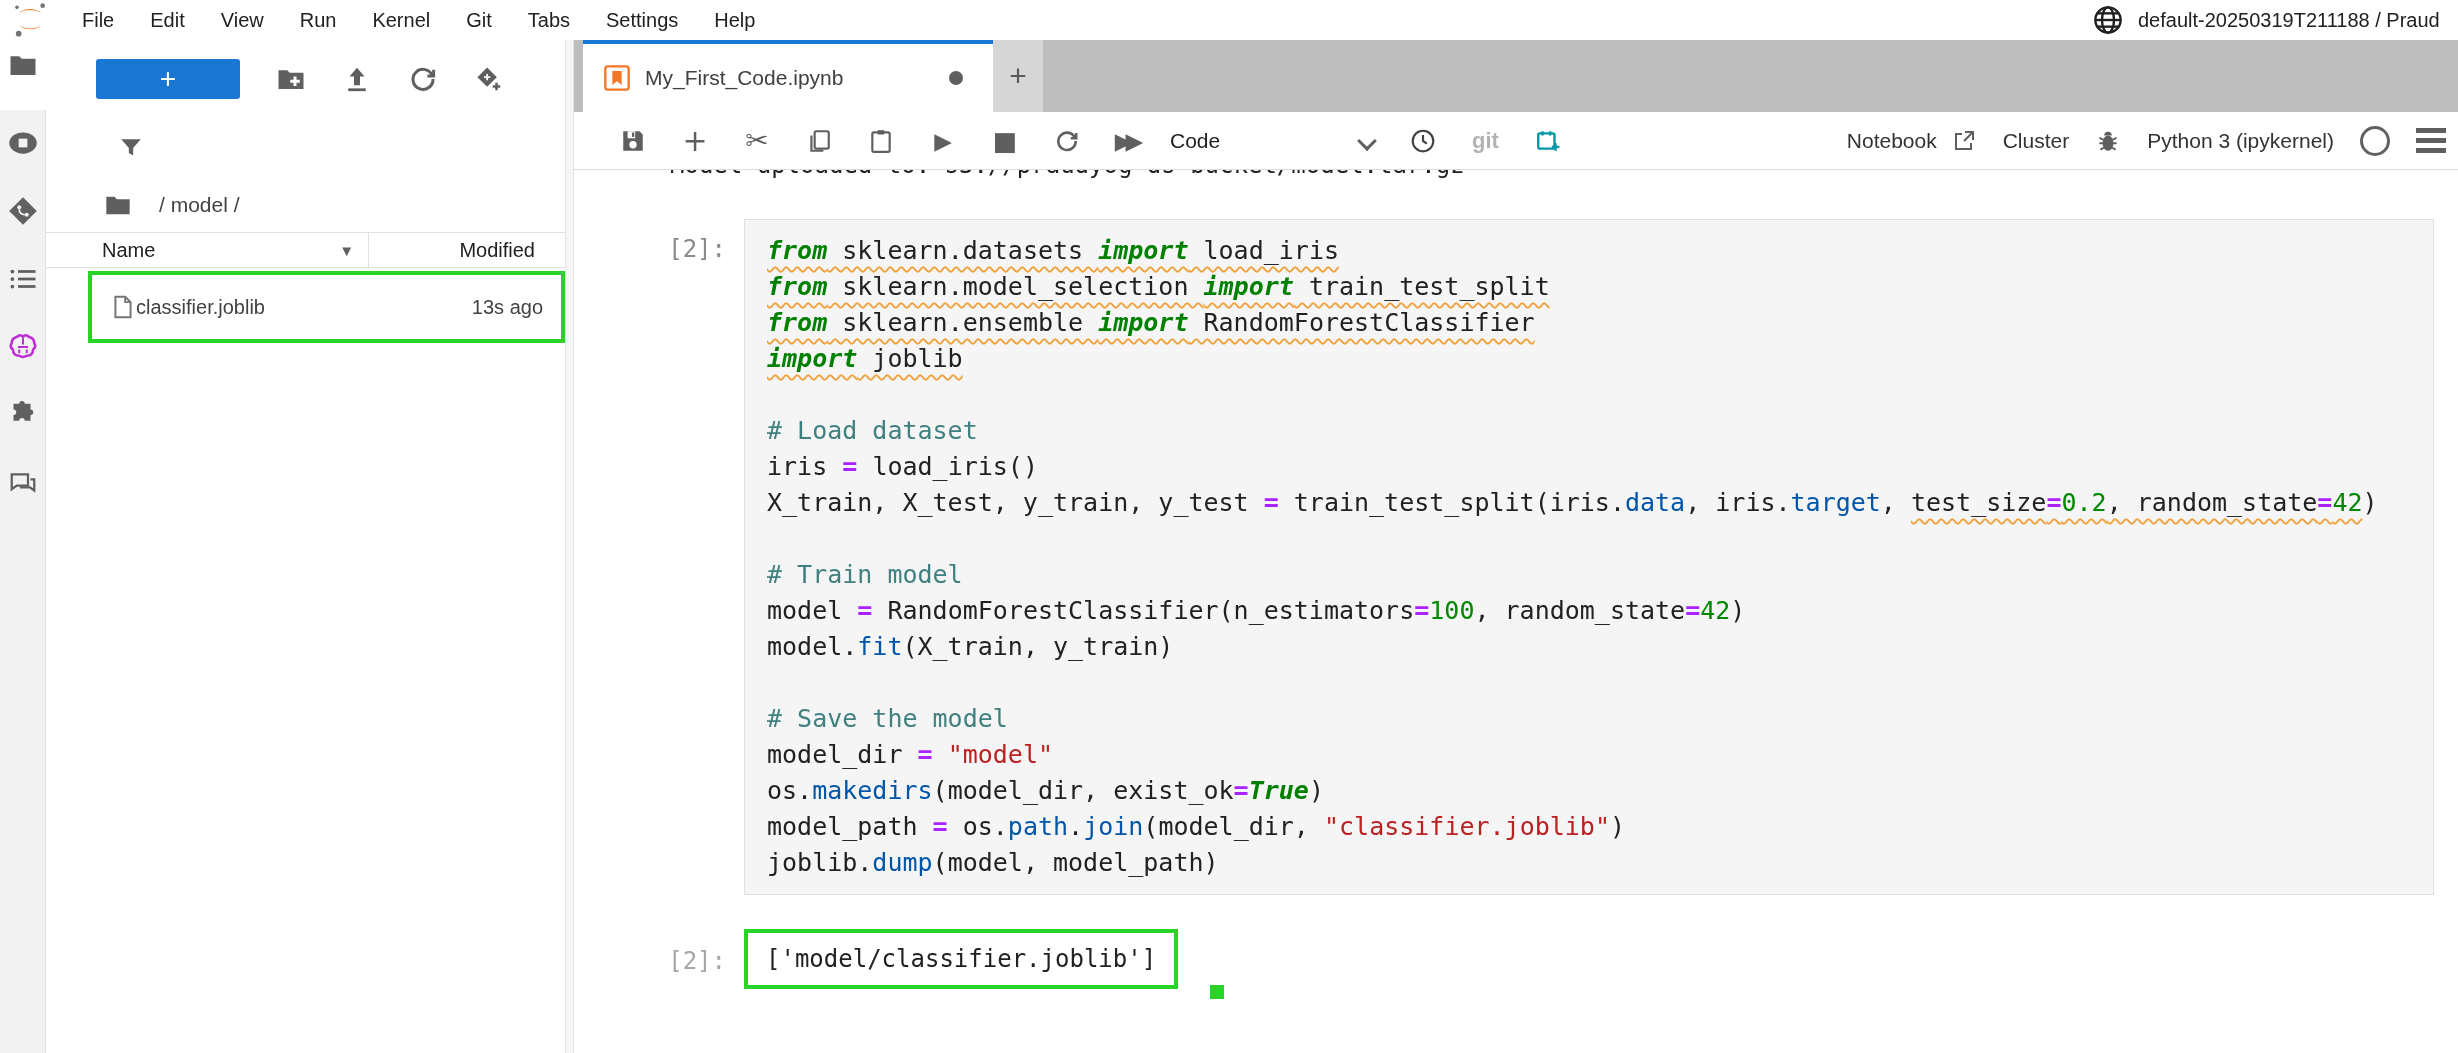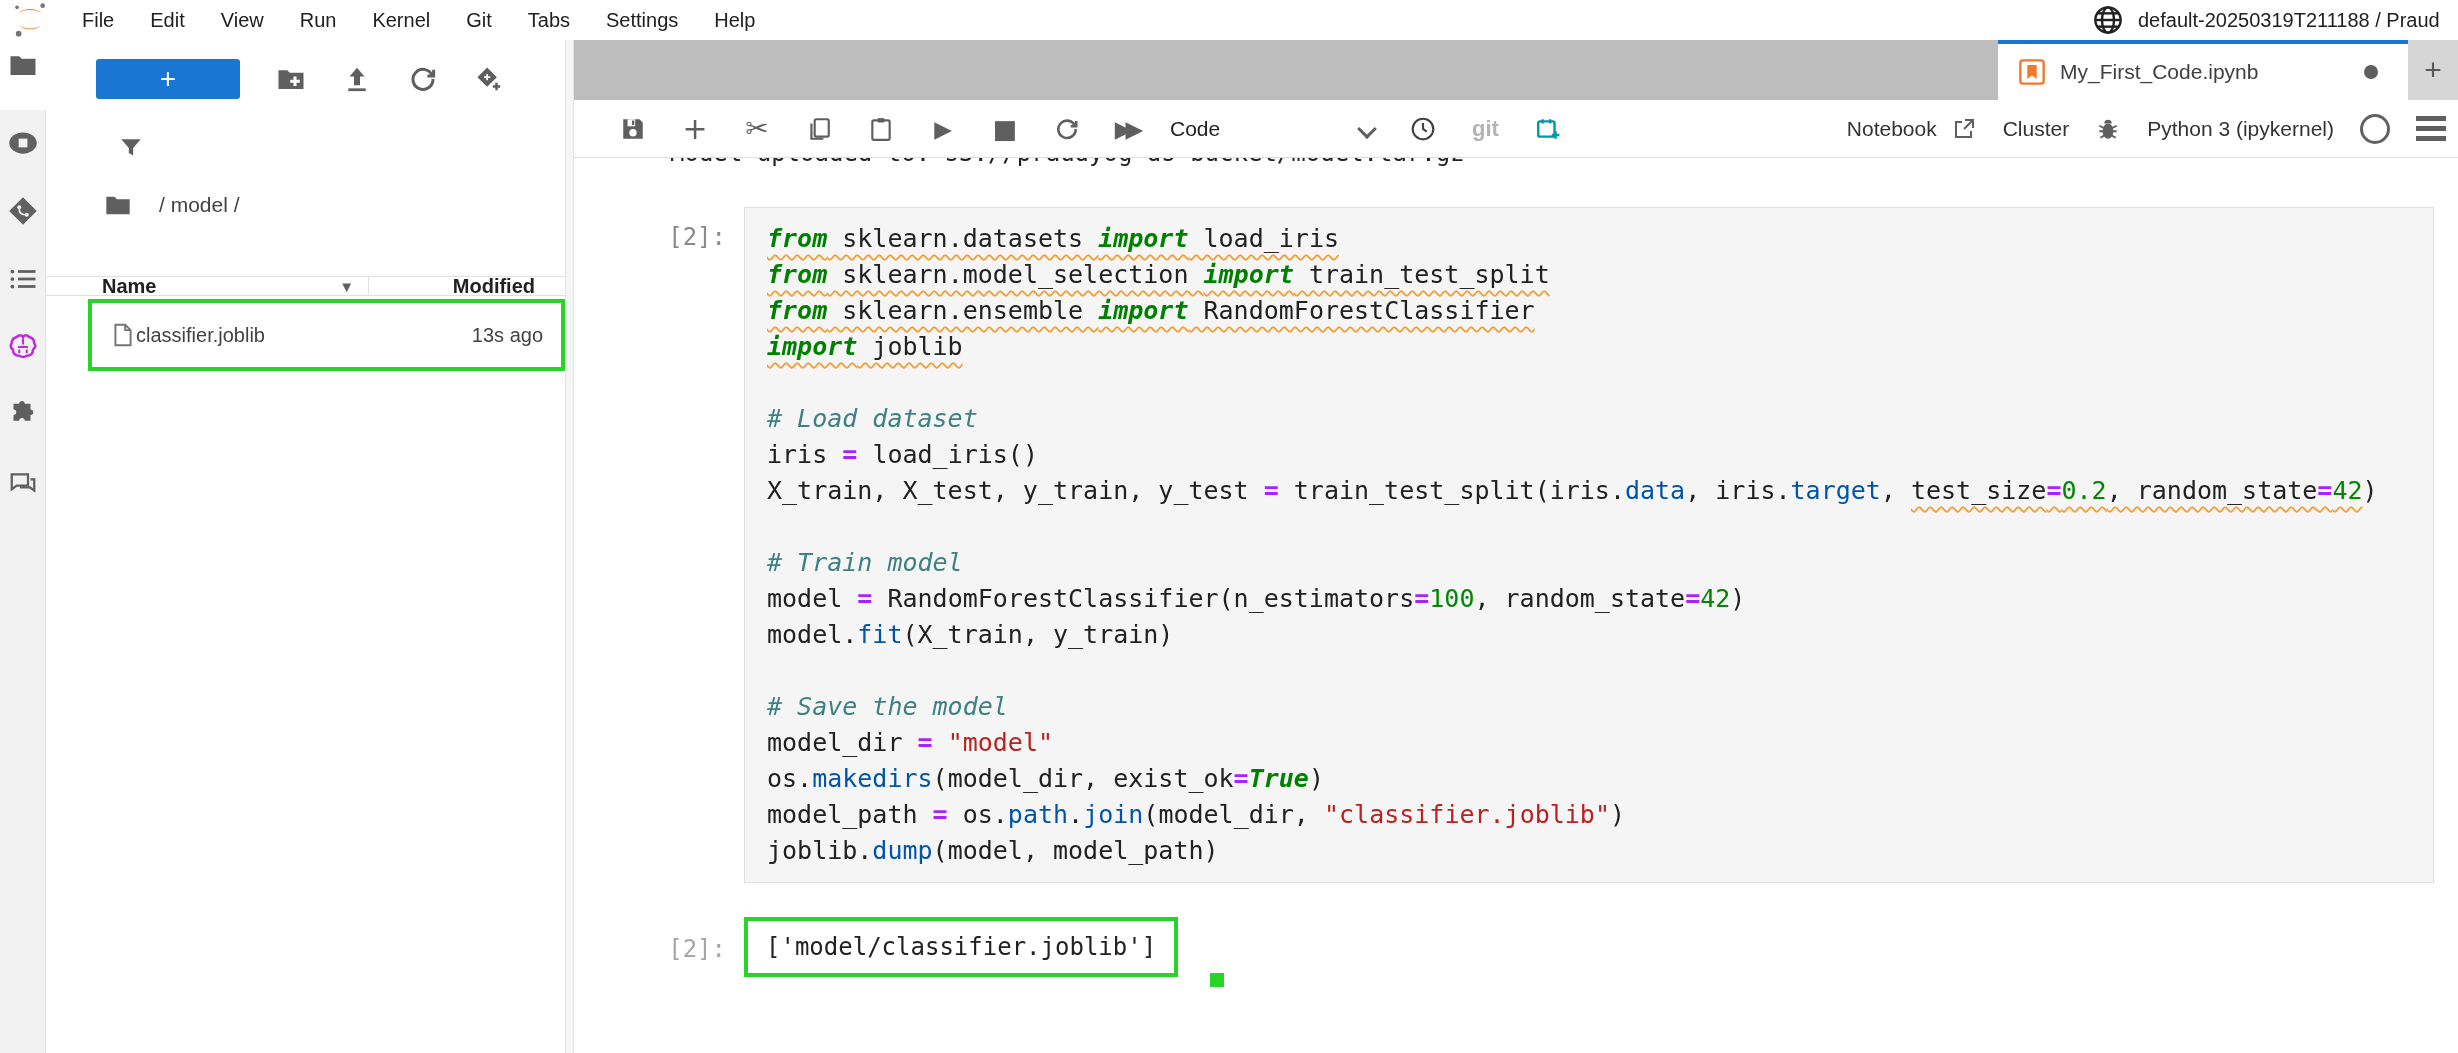--- a/index.html
+++ b/index.html
@@ -25,34 +25,34 @@
   .ab-icon { width:30px; height:30px; display:flex; align-items:center; justify-content:center; }
 
   
   .file-browser { width:519px; flex:0 0 auto; background:#fff; display:flex; flex-direction:column; }
   .fb-toolbar { height:78px; display:flex; align-items:center; padding-left:50px; gap:36px; }
   .new-launcher-btn { width:144px; height:40px; background:var(--accent-blue,#1976d2); border:none; border-radius:3px;
                       color:#fff; font-size:28px; line-height:36px; cursor:pointer; }
   .fb-tb-icon { width:30px; height:30px; }
   .fb-filter { height:60px; display:flex; align-items:center; padding-left:72px; }
   .fb-breadcrumb { height:54px; display:flex; align-items:center; padding-left:58px; gap:27px; font-size:21px; color:#424242; }
-  .fb-header { height:20px; border-top:1px solid #e0e0e0; border-bottom:1px solid #e0e0e0; display:flex; font-size:20px; font-weight:700; color:#212121;margin-top:44px; }
+  .fb-header { height:36px; border-top:1px solid #e0e0e0; border-bottom:1px solid #e0e0e0; display:flex; font-size:20px; font-weight:400; color:#212121; }
   .fb-col-name { width:322px; display:flex; align-items:center; padding-left:56px; }
   .fb-col-name .caret { margin-left:auto; margin-right:14px; font-size:15px; color:#5f5f5f; }
   .fb-col-mod { flex:1; border-left:1px solid #e0e0e0; display:flex; align-items:center; justify-content:flex-end; padding-right:30px; }
   .fb-row-highlight { margin:3px 0 0 42px; border:4px solid var(--annotation-green,#28d428); }
   .fb-row { height:64px; display:flex; align-items:center; padding-left:18px; font-size:20px; color:#424242; background:#fff; }
   .fb-row .file-name { }
   .fb-row .file-modified { margin-left:auto; padding-right:18px; }
 
   .panel-divider { width:9px; flex:0 0 auto; background:#f5f5f5; border-left:1px solid #e4e4e4; border-right:1px solid #e4e4e4; cursor:col-resize; }
 
   
   .dock { flex:1; display:flex; flex-direction:column; min-width:0; }
-  .tab-strip { height:60px; background:var(--tab-strip-gray,#bdbdbd); display:flex; align-items:stretch; flex:0 0 auto;justify-content:flex-end; }
+  .tab-strip { height:72px; background:var(--tab-strip-gray,#bdbdbd); display:flex; align-items:stretch; flex:0 0 auto; }
   .tab.active { margin-left:9px; width:410px; background:#fff; border-top:4px solid var(--accent-blue,#1976d2);
                 display:flex; align-items:center; padding:0 20px; gap:14px; }
   .tab-title { font-size:21px; color:#404040; flex:1; }
   .dirty-dot { width:14px; height:14px; border-radius:50%; background:#5f5f5f; margin-right:10px; }
   .tab-plus { width:50px; background:#d6d6d6; display:flex; align-items:center; justify-content:center;
               font-size:30px; color:#5a5a5a; cursor:pointer; }
 
   .nb-toolbar { height:58px; background:#fff; border-bottom:1px solid #dcdcdc; display:flex; align-items:center; padding-left:46px; position:relative; flex:0 0 auto; }
   .tb-group { display:flex; align-items:center; gap:36px; }
   .tb-icon { width:26px; height:26px; display:flex; align-items:center; justify-content:center;
@@ -76,21 +76,21 @@
 
   .cell-row { display:flex; margin-top:36px; }
   .prompt { width:170px; flex:0 0 auto; text-align:right; padding-right:18px;
             font-family:"DejaVu Sans Mono", monospace; font-size:24px; }
   .prompt.in { color:#8a8a8a; padding-top:16px; }
   .prompt.out { color:#a6a6a6; padding-top:18px; }
   .cell-input { flex:1; margin-right:24px; background:var(--cell-bg,#f5f5f5); border:1px solid #e0e0e0;
                 padding:13px 22px; font-family:"DejaVu Sans Mono", monospace; font-size:25px; line-height:36px; }
   .code-line { white-space:pre; }
   .tk-kw, .tk-kwc { color:var(--keyword-green,#008000); font-weight:700;font-style:italic; }
-  .tk-com { color:var(--comment-teal,#408080); font-style:italic; }
+  .tk-com { color:var(--comment-teal,#408080); }
   .tk-str { color:var(--string-red,#ba2121); }
   .tk-num { color:var(--number-green,#008800); }
   .tk-op  { color:var(--operator-purple,#aa22ff); font-weight:700; }
   .tk-prop{ color:var(--property-blue,#0055aa); }
   .tk-txt { color:#212121; }
   .code-line.wavy span, span.wavy {
     text-decoration-line:underline; text-decoration-style:wavy;
     text-decoration-color:var(--warning-orange,#efa23d); text-decoration-thickness:2px; text-underline-offset:7px; }
 
   .out-row { display:flex; margin-top:34px; align-items:flex-start; }

